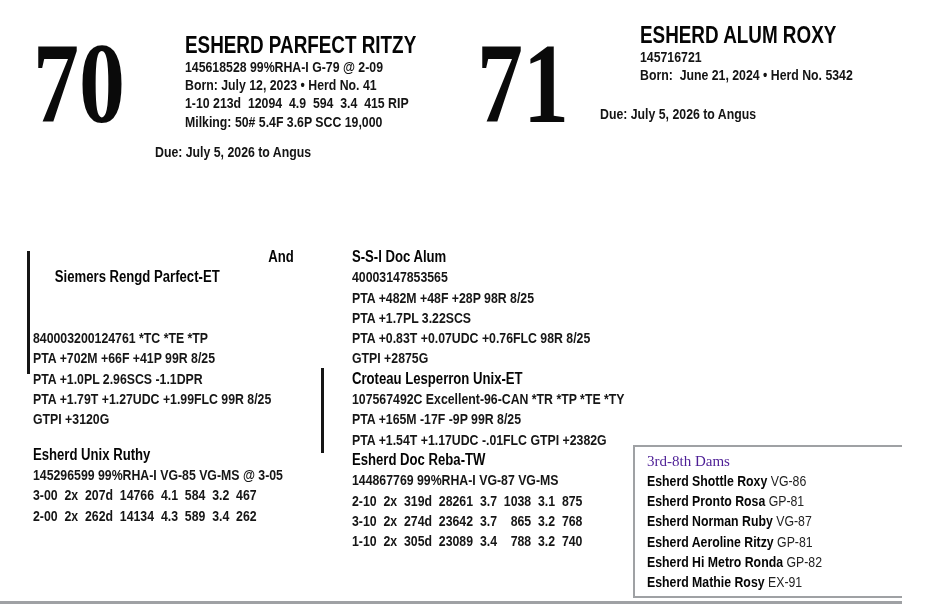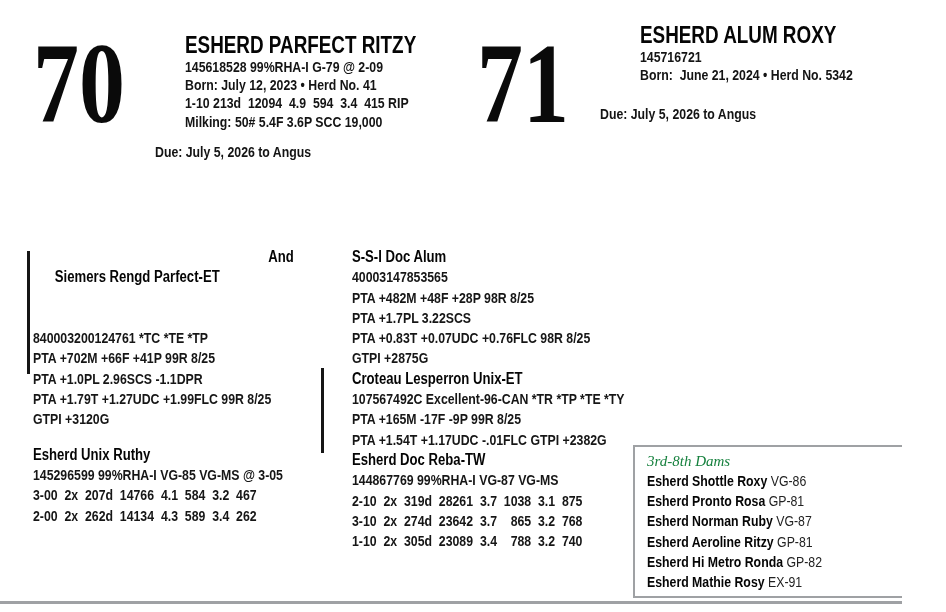--- a/index.html
+++ b/index.html
@@ -78,24 +78,23 @@
     position: absolute;
     left: 633px; top: 445px;
     width: 287px; height: 144px;
     border: 2.5px solid #9fa1a4;
     box-sizing: content-box;
     padding: 5px 0 0 12px;
     background: #ffffff;
   }
   .dams-title {
     font-family: "Liberation Serif", serif;
-    font-style: italic;
     font-size: 15px;
     line-height: 19px;
-    color: #15803d;
+    color: #4c1d95;
     display:block;
   }
   .dam-row {
     display:block;
     white-space: pre;
     font-size: 15px;
     line-height: 20.2px;
     transform: scaleX(0.82);
     transform-origin: 0 0;
     color:#141414;

